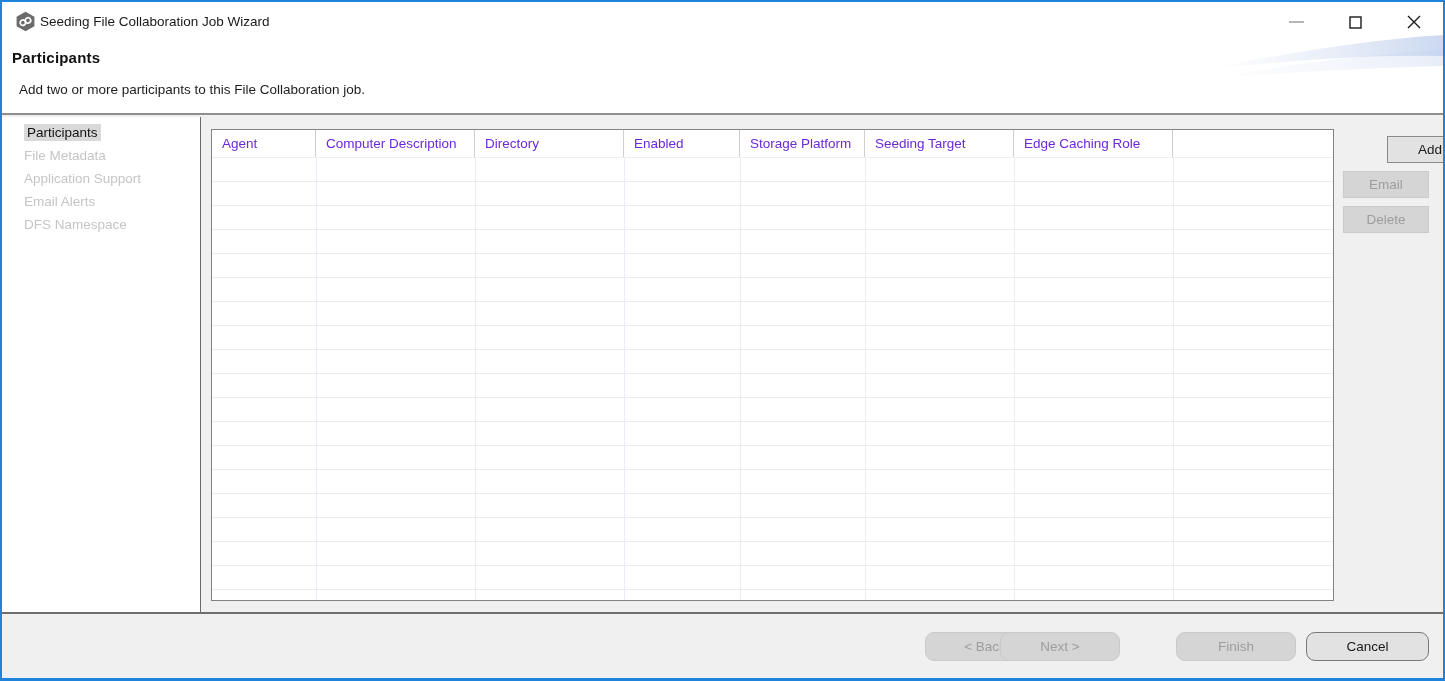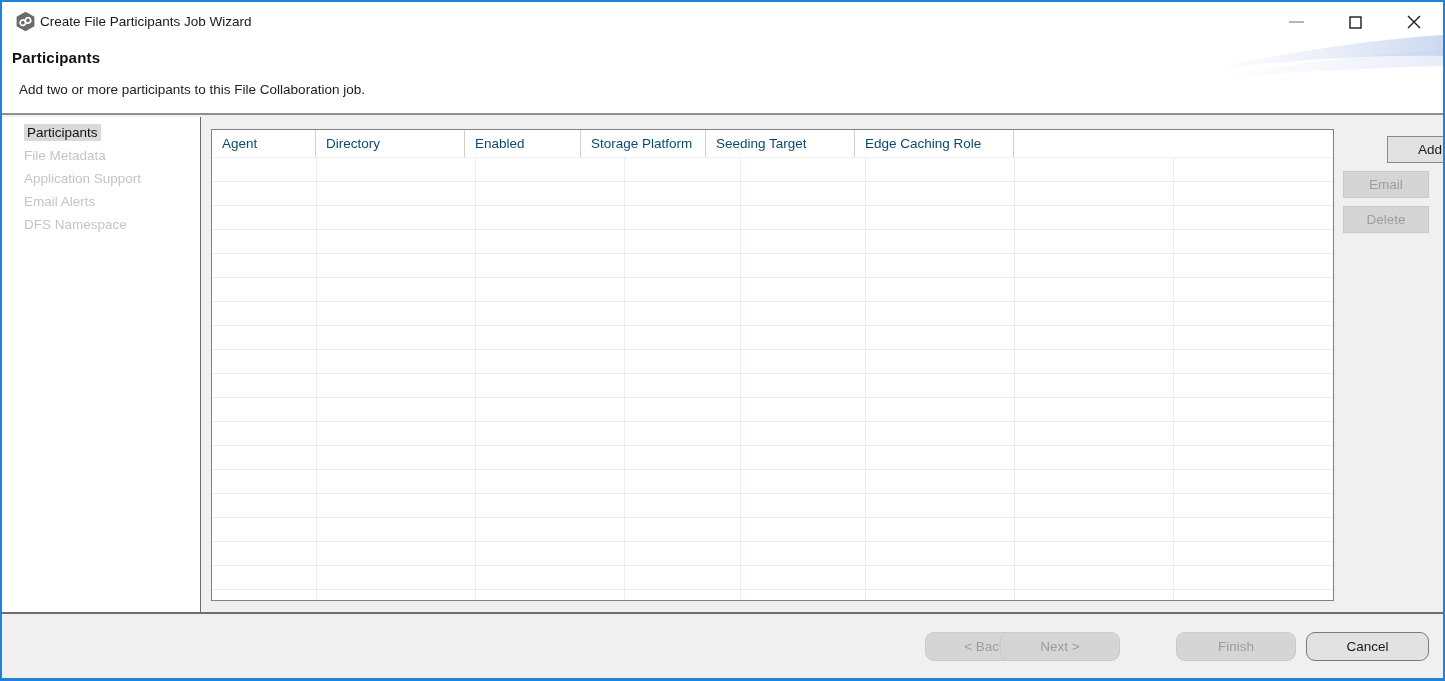--- a/index.html
+++ b/index.html
@@ -53,21 +53,21 @@
   .side-item.active span{ background:#d9d9d9; color:#121212; padding:1px 3px; }
 
   
   .ptable{
     position:absolute; left:209px; top:127px; width:1123px; height:472px;
     background:#ffffff; border:1px solid #828282;
   }
   .thead{ display:flex; height:28px; border-bottom:1px solid #efefef; }
   .th{
     height:100%; line-height:27px; padding-left:10px;
-    font-size:13.5px; color:#0c4a6e; white-space:nowrap; overflow:hidden;
+    font-size:13.5px; color:#6d28d9; white-space:nowrap; overflow:hidden;
     border-right:1px solid #cfcfcf;
   }
   .th:last-child{ border-right:none; }
   .c0{width:104px}.c1{width:159px}.c2{width:149px}.c3{width:116px}
   .c4{width:125px}.c5{width:149px}.c6{width:159px}.c7{flex:1}
   .tbody{
     position:absolute; left:0; right:0; top:28px; bottom:0;
     background:repeating-linear-gradient(to bottom,#ffffff 0px,#ffffff 23px,#ececec 23px,#ececec 24px);
   }
   .vline{ position:absolute; top:0; bottom:0; width:1px; background:#e9edf6; }
@@ -113,21 +113,21 @@
     </svg>
 
     <div class="titlebar">
       <svg class="app-icon" viewBox="0 0 21 21">
         <polygon points="10.5,0.8 19.4,5.7 19.4,15.3 10.5,20.2 1.6,15.3 1.6,5.7" fill="#6b6b6b"></polygon>
         <g transform="rotate(-24 10.5 10.5)">
           <circle cx="7.6" cy="10.5" r="2.7" fill="none" stroke="#ffffff" stroke-width="1.7"></circle>
           <circle cx="13.2" cy="10.5" r="2.7" fill="none" stroke="#ffffff" stroke-width="1.7"></circle>
         </g>
       </svg>
-      <span class="window-title">Create File Participants Job Wizard</span>
+      <span class="window-title">Seeding File Collaboration Job Wizard</span>
 
       <div class="win-controls">
         <div class="win-ctrl">
             <div class="min-line"></div>
           </div>
         <div class="win-ctrl">
           <svg width="13" height="13" viewBox="0 0 13 13">
               <rect x="1" y="1" width="11" height="11" fill="none" stroke="#1a1a1a" stroke-width="1.4"></rect>
             </svg>
         </div>
@@ -157,20 +157,21 @@
         <span>Email Alerts</span>
       </div>
     <div class="side-item">
         <span>DFS Namespace</span>
       </div>
   </div>
 
   <div class="ptable">
     <div class="thead">
       <div class="th c0">Agent</div>
+      <div class="th c1">Computer Description</div>
       <div class="th c2">Directory</div>
       <div class="th c3">Enabled</div>
       <div class="th c4">Storage Platform</div>
       <div class="th c5">Seeding Target</div>
       <div class="th c6">Edge Caching Role</div>
       <div class="th c7"></div>
     </div>
     <div class="tbody">
       <div class="vline" style="left:104px"></div>
       <div class="vline" style="left:263px"></div>

